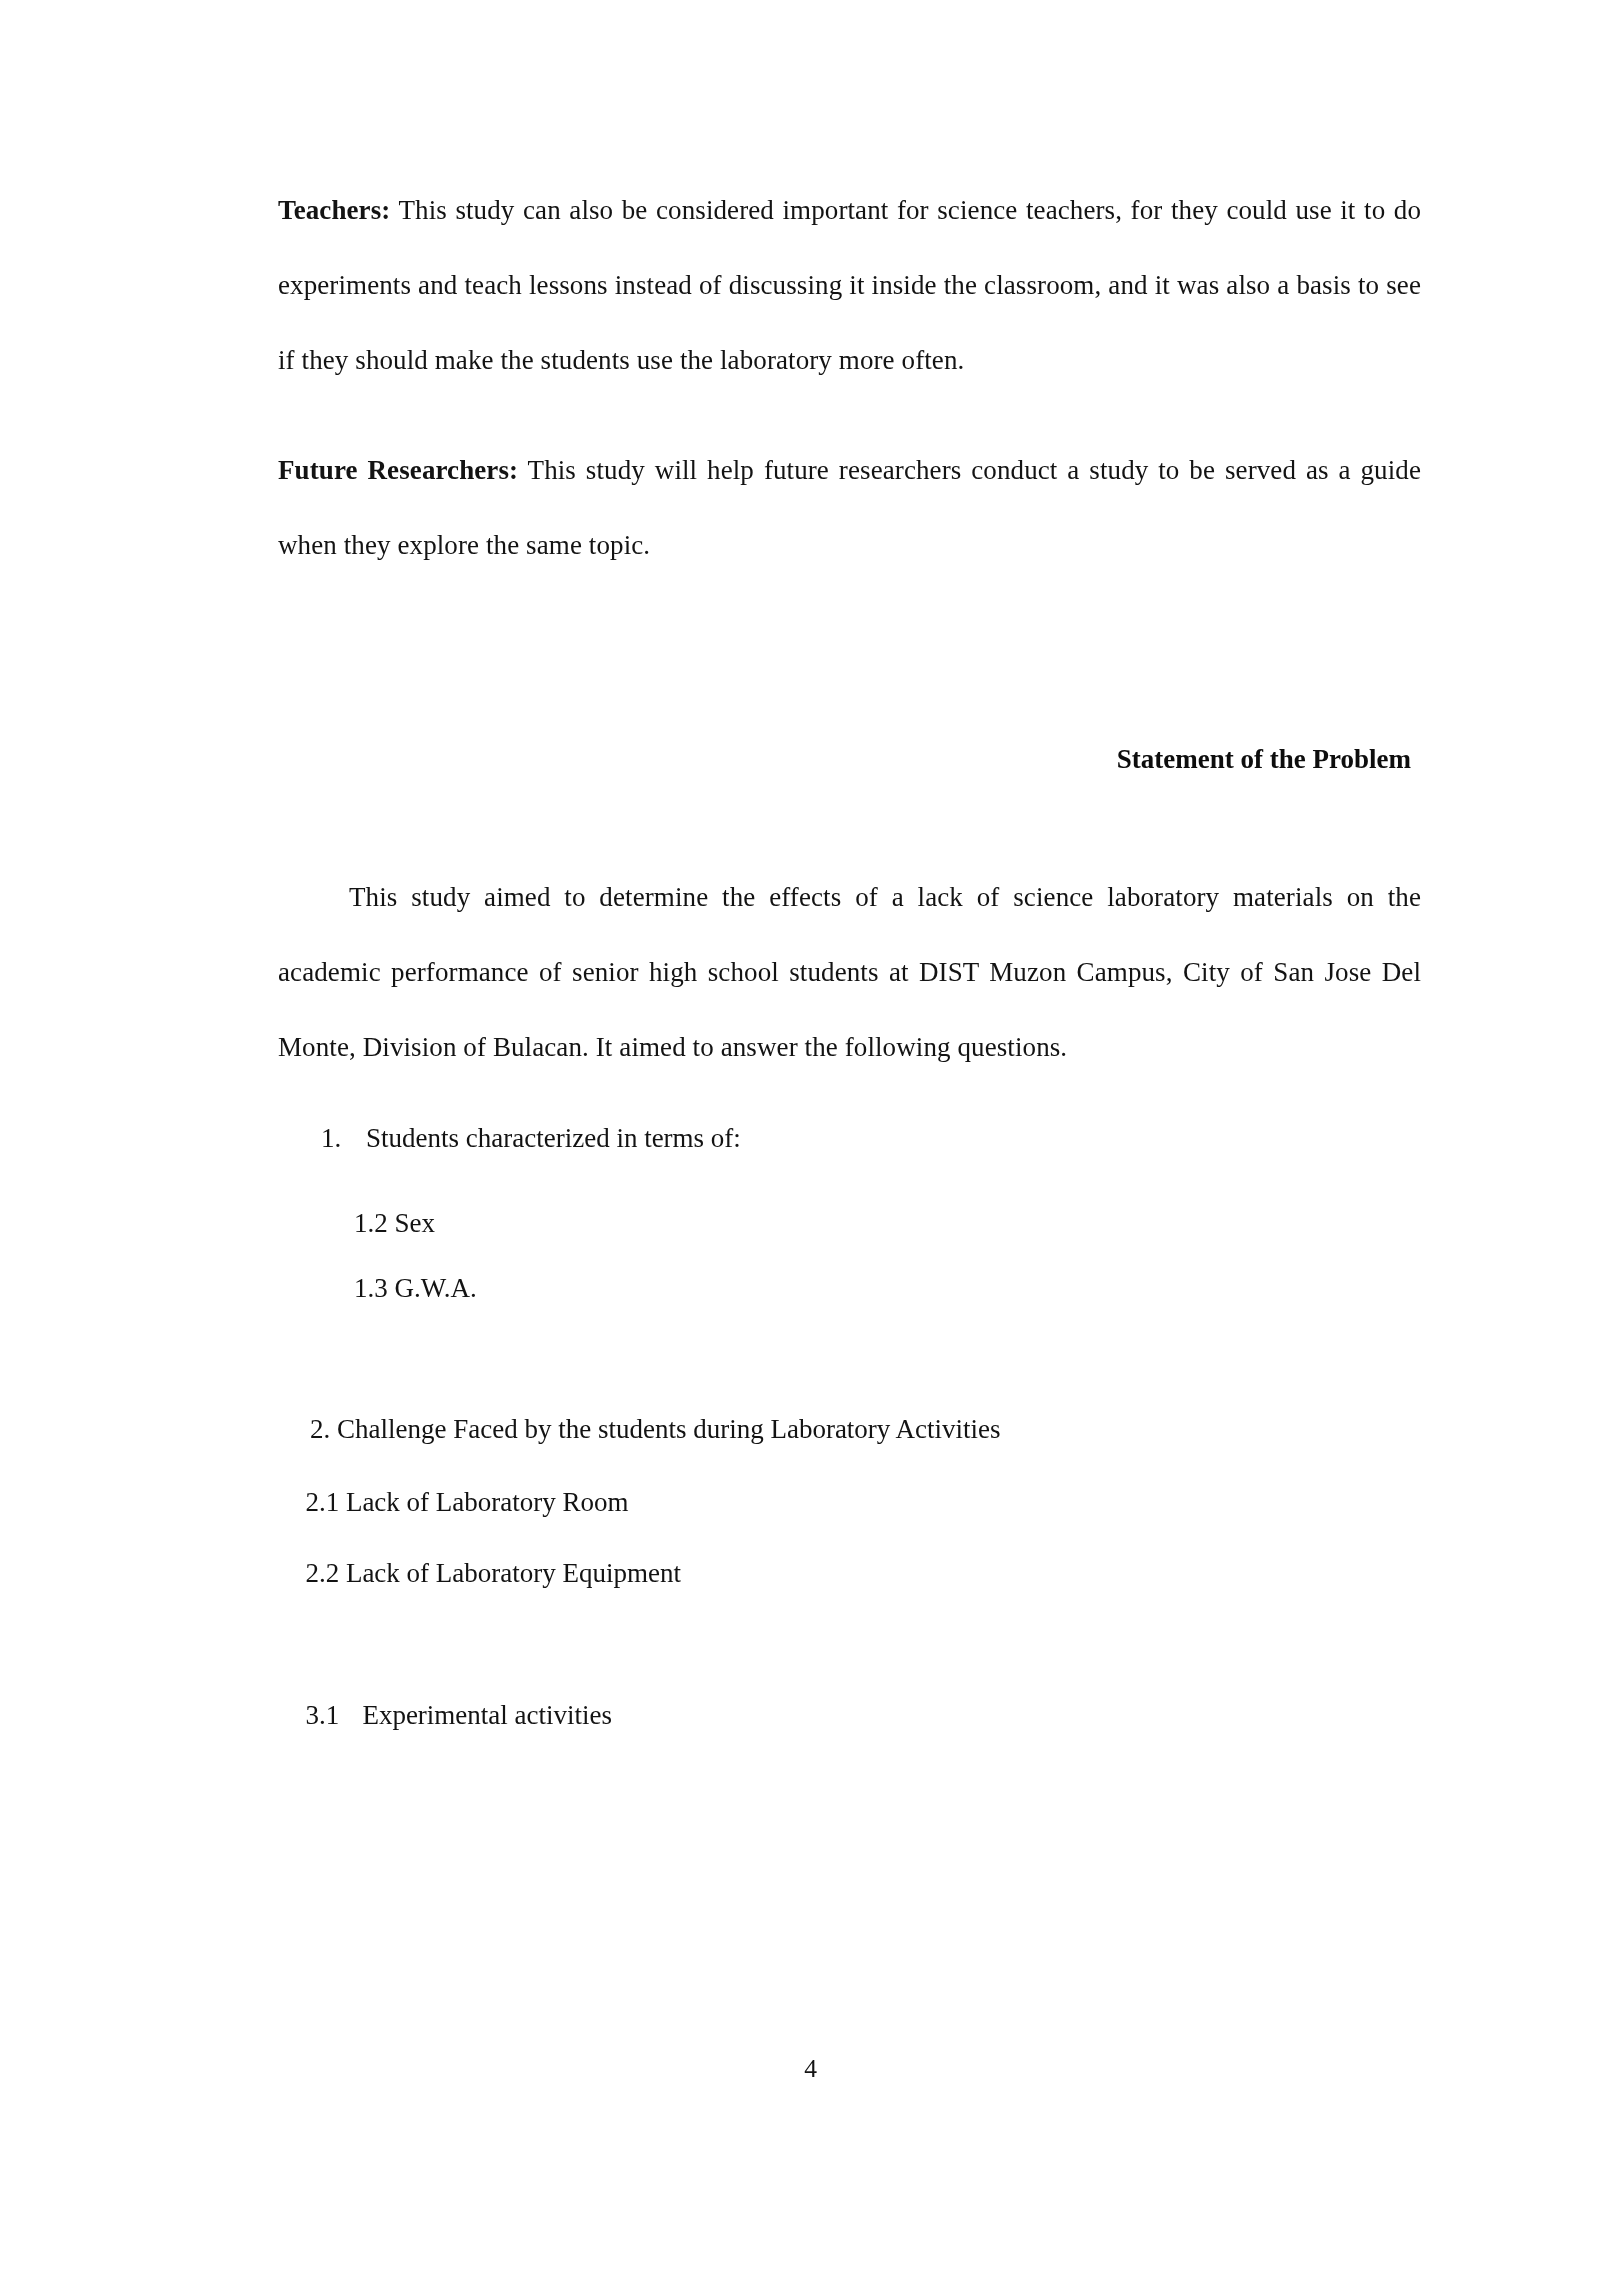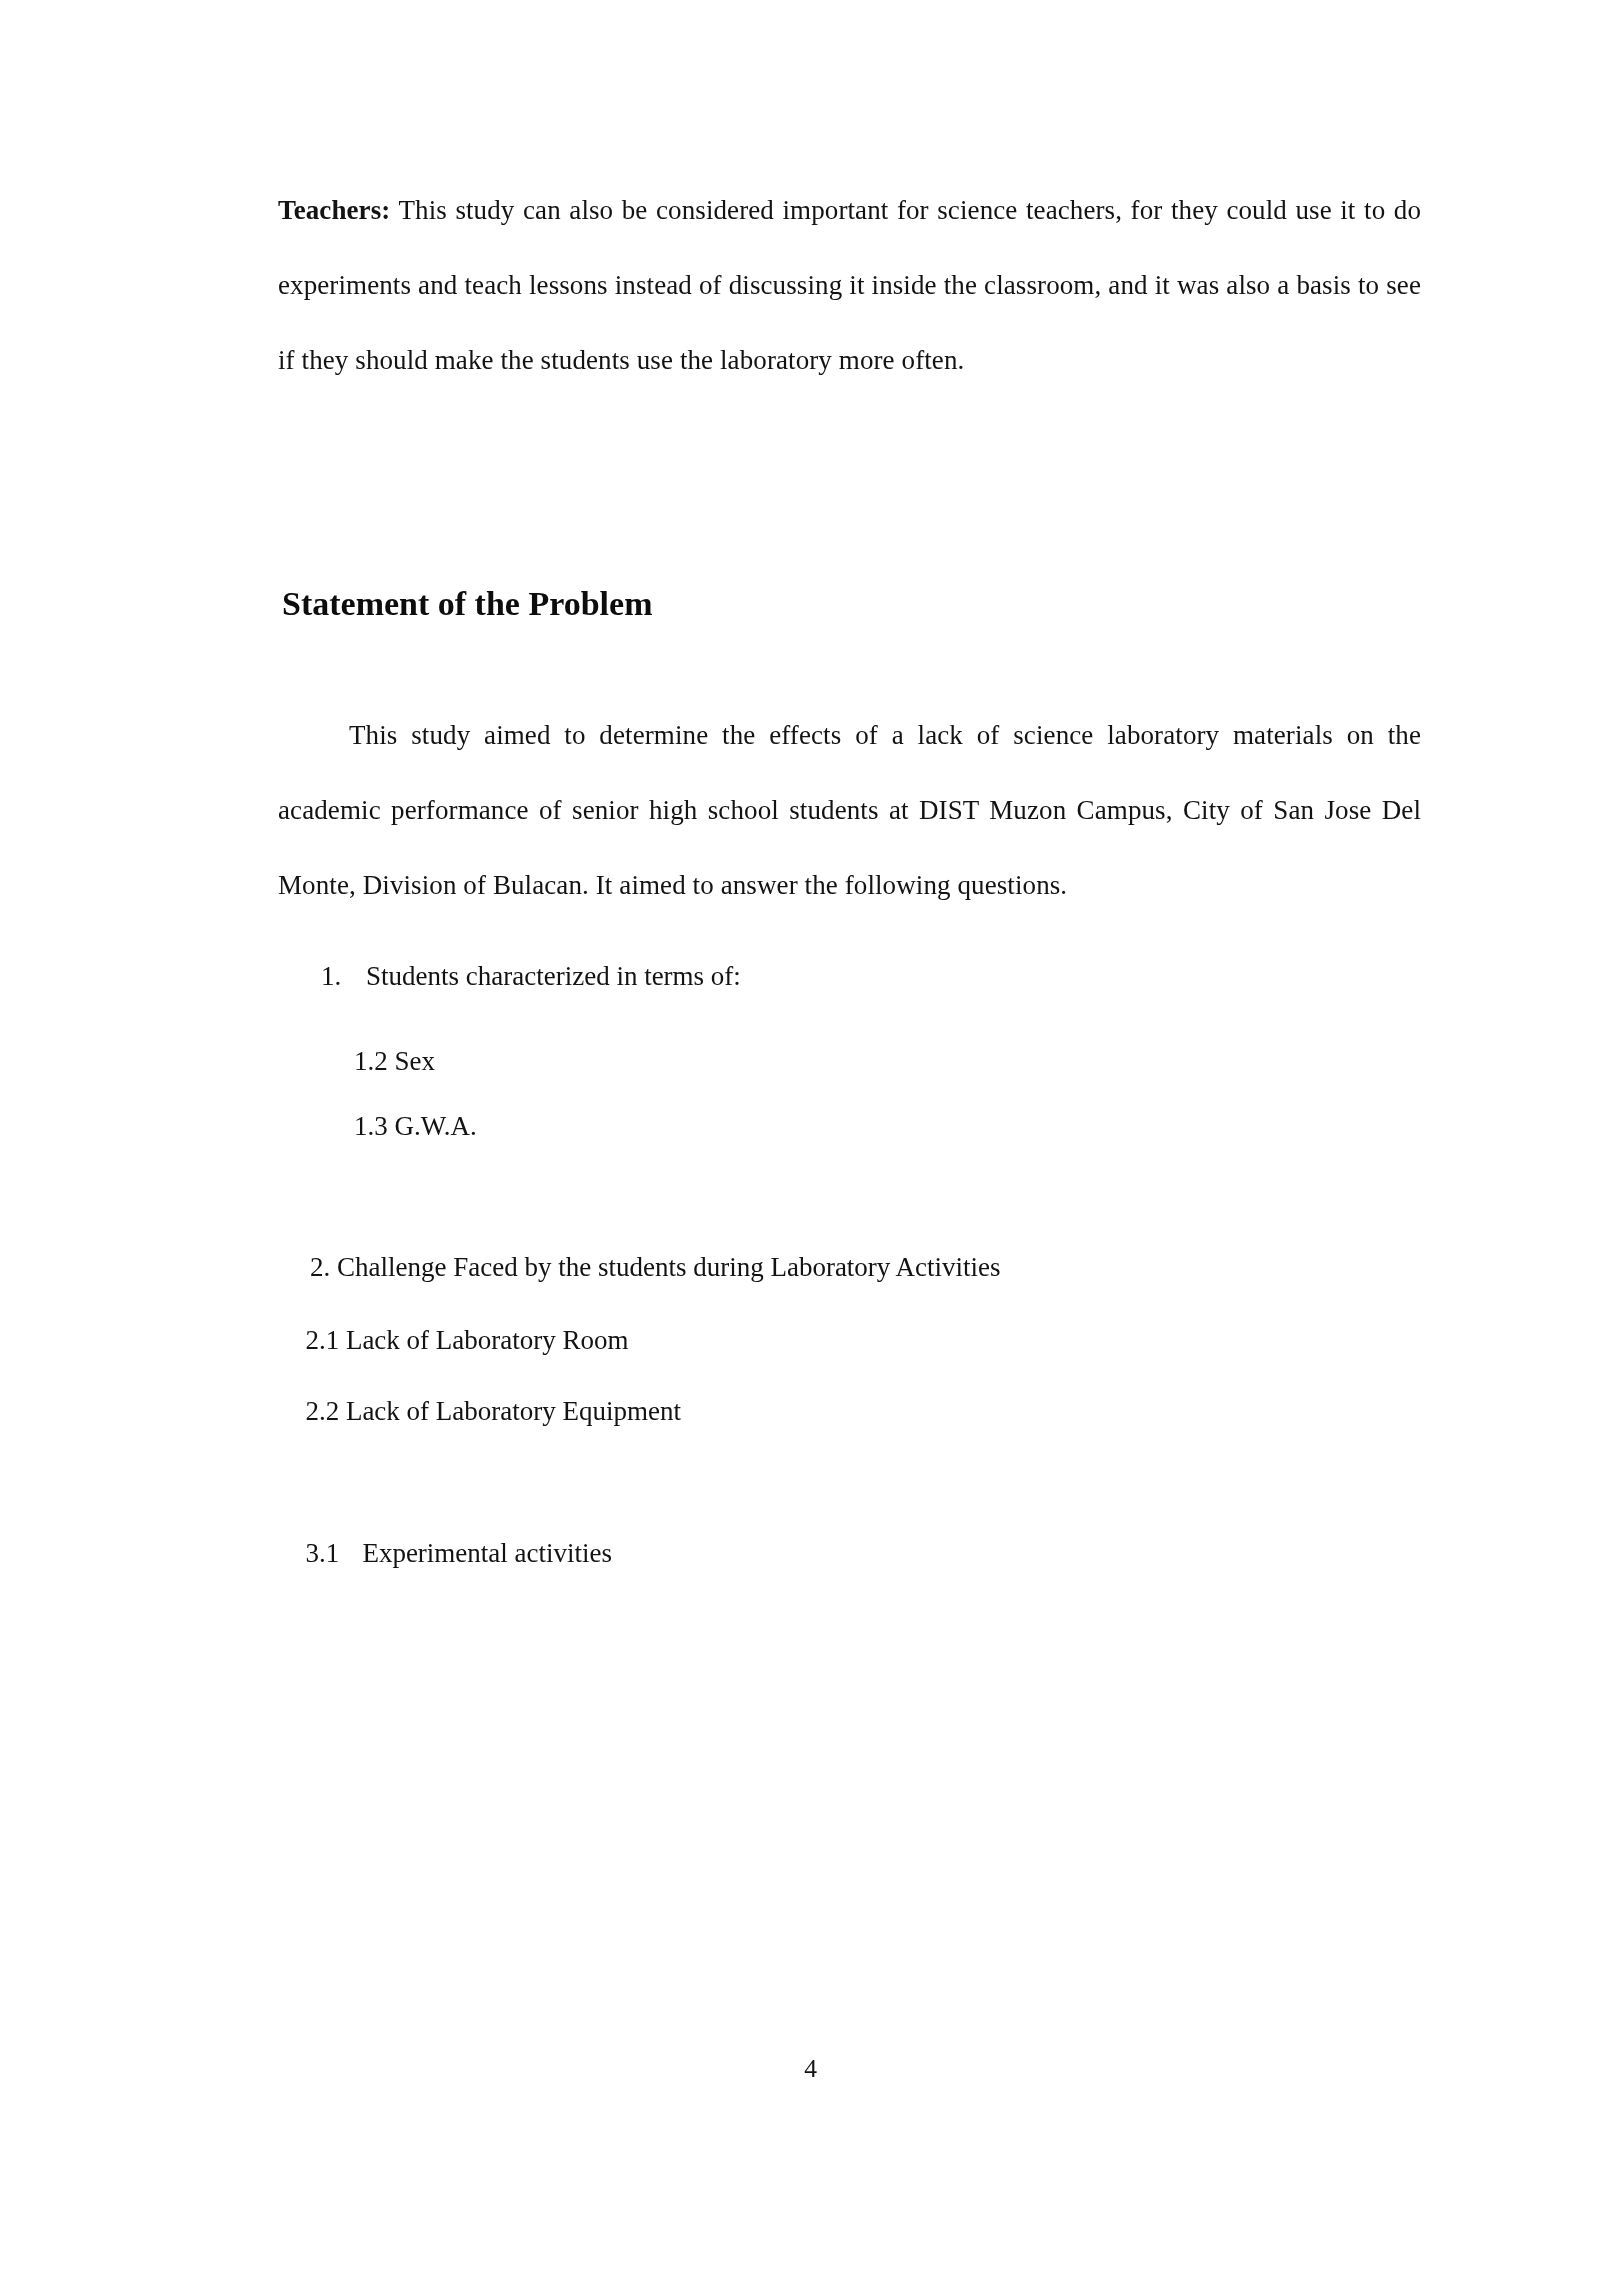--- a/index.html
+++ b/index.html
@@ -48,26 +48,26 @@
     height: 71px;
   }
   .block-gap-sm {
     height: 35px;
   }
   .block-gap-xs {
     height: 15.7px;
   }
   
   .heading {
-    font-size: 34px;
+    font-size: 27px;
     line-height: 39px;
     font-weight: bold;
-    margin: 4px;
+    margin: 10px;
     color: #0d0d0d;
-    text-align: left;
+    text-align: right;
   }
   
   .para.indented {
     text-indent: 71px;
   }
   
   .list-item {
     font-size: 27px;
     line-height: 75px;
     margin: 0;
@@ -120,20 +120,21 @@
 <body>
 
 <div class="page">
 
   <div class="content">
 
     <p class="para"><span class="lead">Teachers:</span><span> This study can also be considered important for science teachers, for they could use it to do experiments and teach lessons instead of discussing it inside the classroom, and it was also a basis to see if they should make the students use the laboratory more often.</span></p>
 
     <div class="block-gap-sm"></div>
 
+    <p class="para"><span class="lead">Future Researchers:</span><span> This study will help future researchers conduct a study to be served as a guide when they explore the same topic.</span></p>
 
     <div class="block-gap-lg"></div>
 
     <h2 class="heading">Statement of the Problem</h2>
 
     <div class="block-gap-md"></div>
 
     <p class="para indented">This study aimed to determine the effects of a lack of science laboratory materials on the academic performance of senior high school students at DIST Muzon Campus, City of San Jose Del Monte, Division of Bulacan. It aimed to answer the following questions.</p>
 
     <div class="block-gap-xs"></div>

